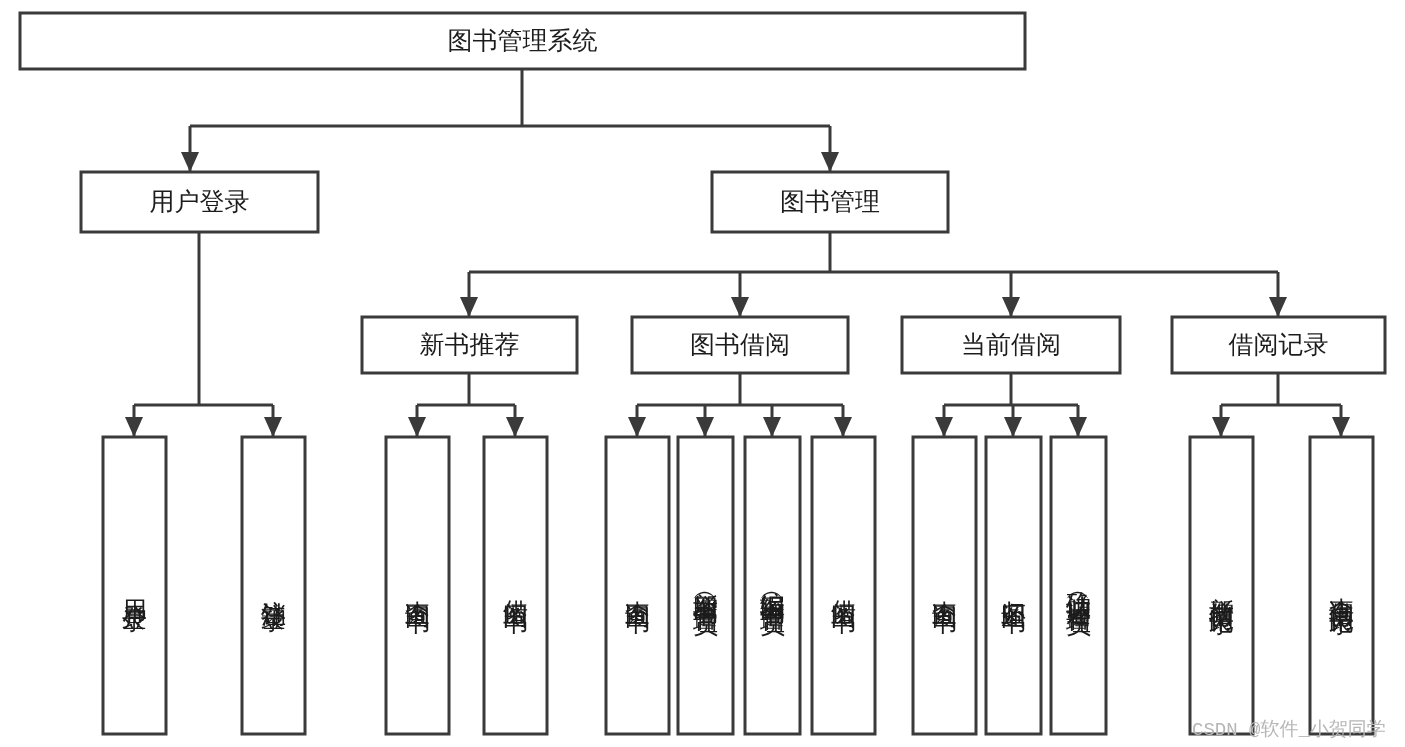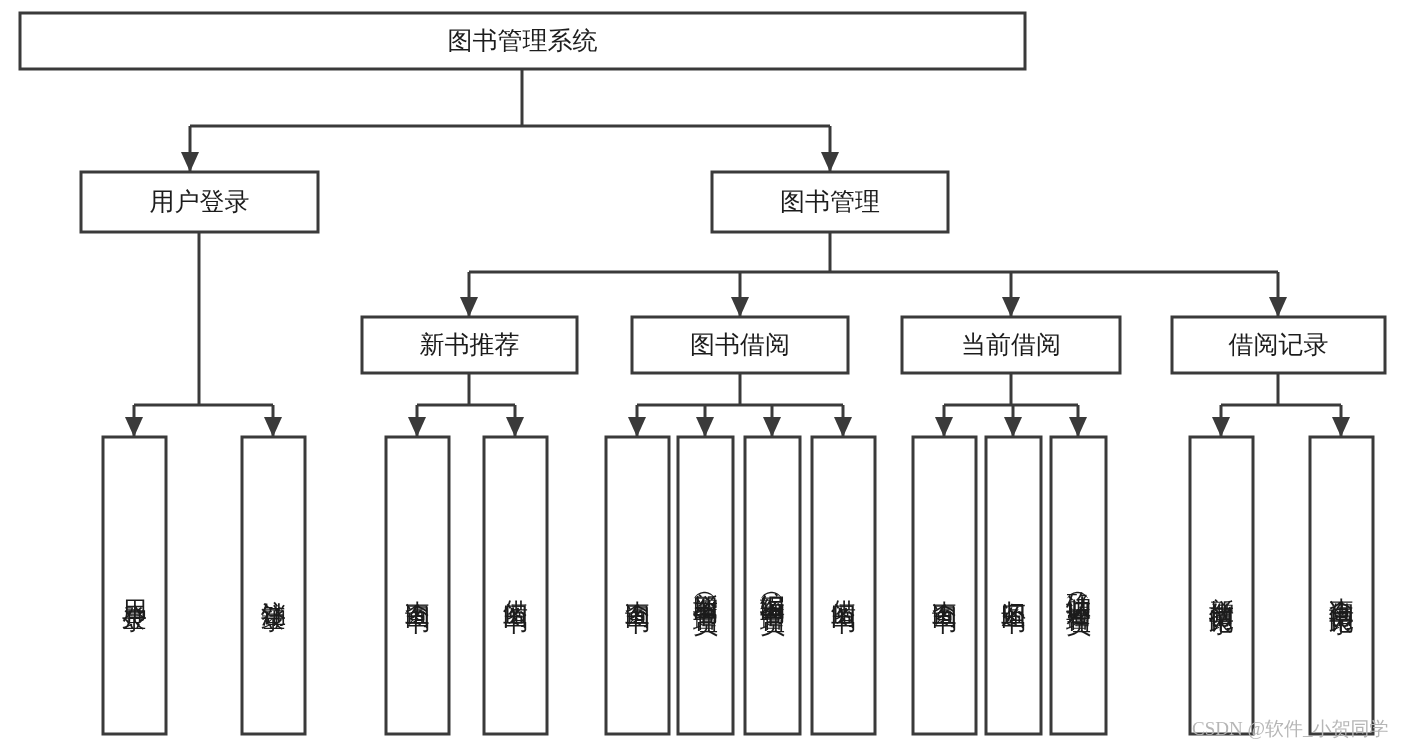--- a/index.html
+++ b/index.html
@@ -57,21 +57,21 @@
     color: #1c1c1c;
     display: flex;
     align-items: center;
     justify-content: center;
     letter-spacing: 3px;
     white-space: nowrap;
     pointer-events: none;
   }
   .watermark {
     position: absolute;
-    font-family: Liberation Serif, serif;
+    font-family: Liberation Mono, monospace;
     font-size: 19px;
     color: #b6b6b6;
     white-space: nowrap;
   }
 </style>
 </head>
 <body>
 
 <div id="diagram-root">
   <svg id="flow" viewBox="0 0 1405 747">

